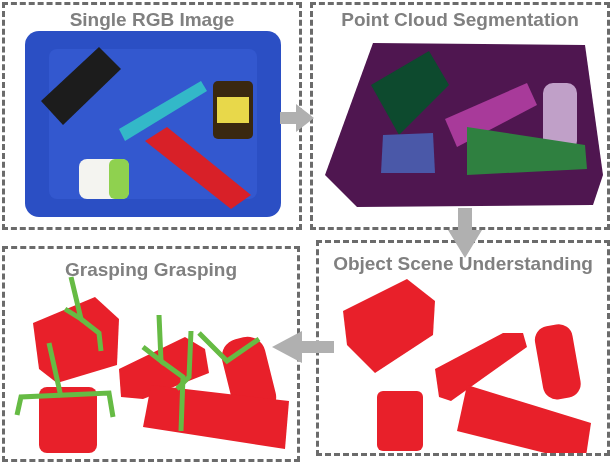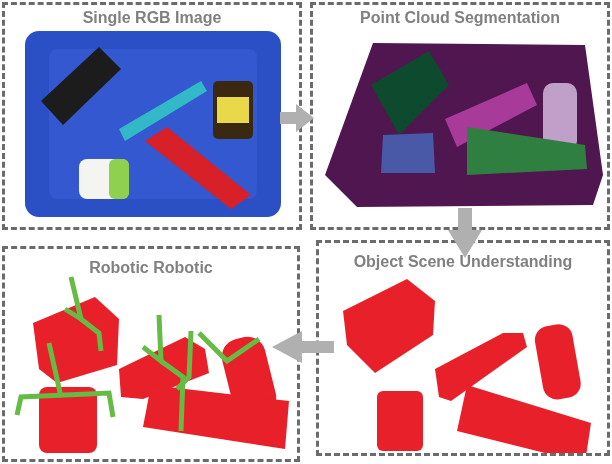--- a/index.html
+++ b/index.html
@@ -1,18 +1,18 @@
 <!DOCTYPE html>
 <html><head>
 <meta charset="utf-8">
 <style>
   html,body{margin:0;padding:0;background:#fff;}
   body{width:612px;height:464px;position:relative;overflow:hidden;font-family:"Liberation Sans",sans-serif;}
   .panel{position:absolute;border:3px dashed #6b6b6b;box-sizing:border-box;background:#fff;}
-  .title{position:absolute;left:0;right:0;text-align:center;font-weight:bold;color:#808080;font-size:16px;}
+  .title{position:absolute;left:0;right:0;text-align:center;font-weight:bold;color:#808080;font-size:19px;}
   svg{position:absolute;}
   .arrow{position:absolute;}
 </style>
 </head>
 <body>
 
 <div class="panel" style="left:2px;top:2px;width:300px;height:228px;">
   <div class="title" style="top:4px;">Single RGB Image</div>
   <svg width="260" height="190" style="left:18px;top:24px;">
     <rect x="2" y="2" width="256" height="186" rx="14" fill="#2b4fc4"></rect>
@@ -33,21 +33,21 @@
     <polygon points="56,8 268,10 286,140 276,170 40,172 8,140" fill="#4f1650"></polygon>
     <polygon points="54,50 112,16 132,50 82,100" fill="#0d4a2e"></polygon>
     <polygon points="66,100 116,98 118,138 64,138" fill="#4a58a8"></polygon>
     <polygon points="128,84 210,48 220,70 140,112" fill="#a83a9a"></polygon>
     <rect x="226" y="48" width="34" height="68" rx="10" fill="#c0a0c8"></rect>
     <polygon points="150,92 268,110 270,134 150,140" fill="#2f8040"></polygon>
   </svg>
 </div>
 
 <div class="panel" style="left:2px;top:246px;width:298px;height:216px;">
-  <div class="title" style="top:10px;">Robotic Robotic</div>
+  <div class="title" style="top:10px;">Grasping Grasping</div>
   <svg width="290" height="190" style="left:4px;top:20px;">
     <polygon points="24,54 86,28 110,50 108,96 48,114 30,100" fill="#e8202a"></polygon>
     <rect x="30" y="118" width="58" height="66" rx="8" fill="#e8202a"></rect>
     <polygon points="110,100 176,68 196,80 200,104 134,130 112,128" fill="#e8202a"></polygon>
     <rect x="218" y="68" width="44" height="80" rx="18" fill="#e8202a" transform="rotate(-14 240 108)"></rect>
     <polygon points="142,116 280,132 276,180 134,158" fill="#e8202a"></polygon>
     <g stroke="#66bb44" stroke-width="5" fill="none">
       <polyline points="62,8 72,50 56,40"></polyline>
         <polyline points="72,50 90,64 92,82"></polyline>
       <polyline points="40,74 52,128"></polyline>

